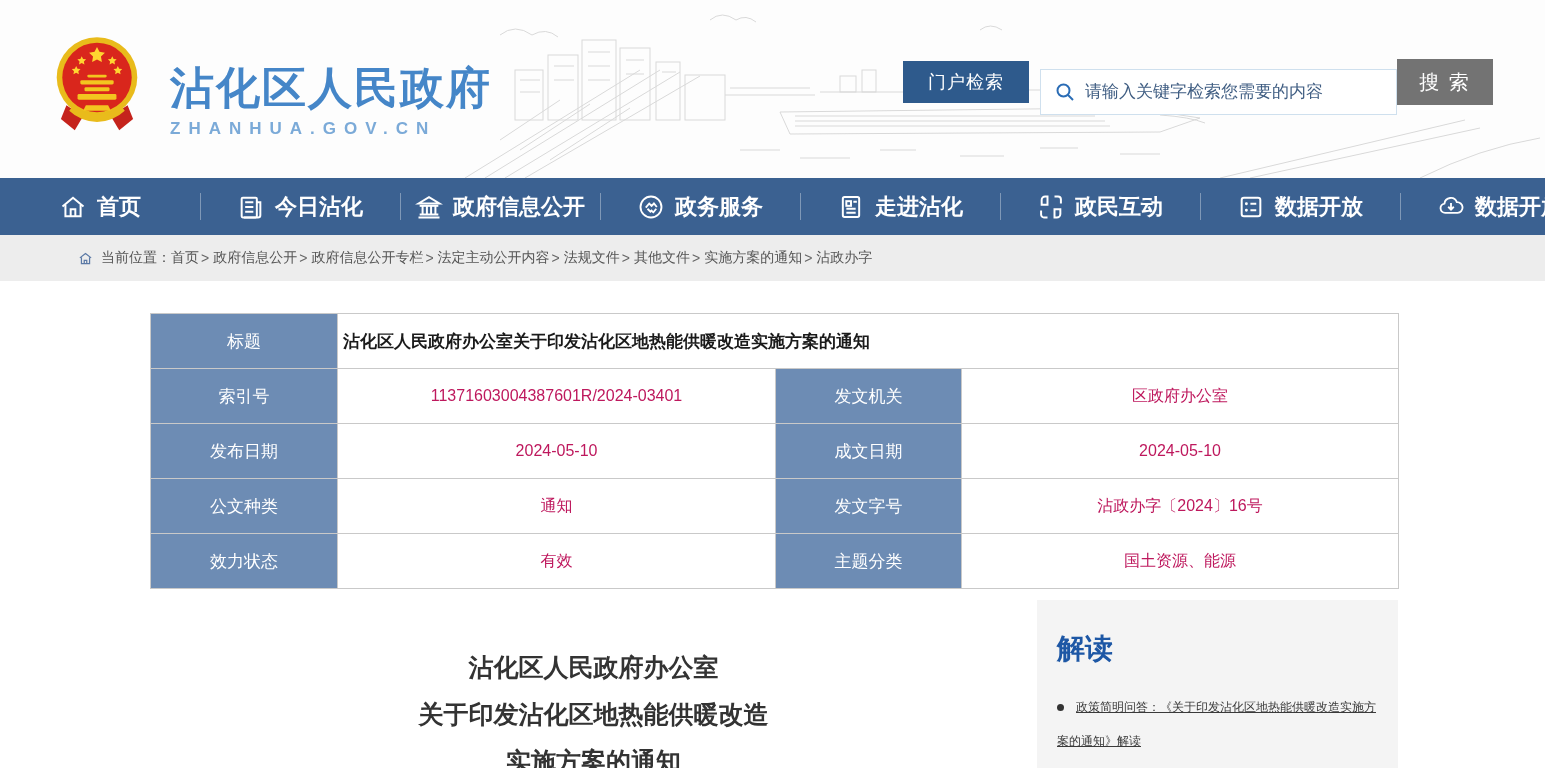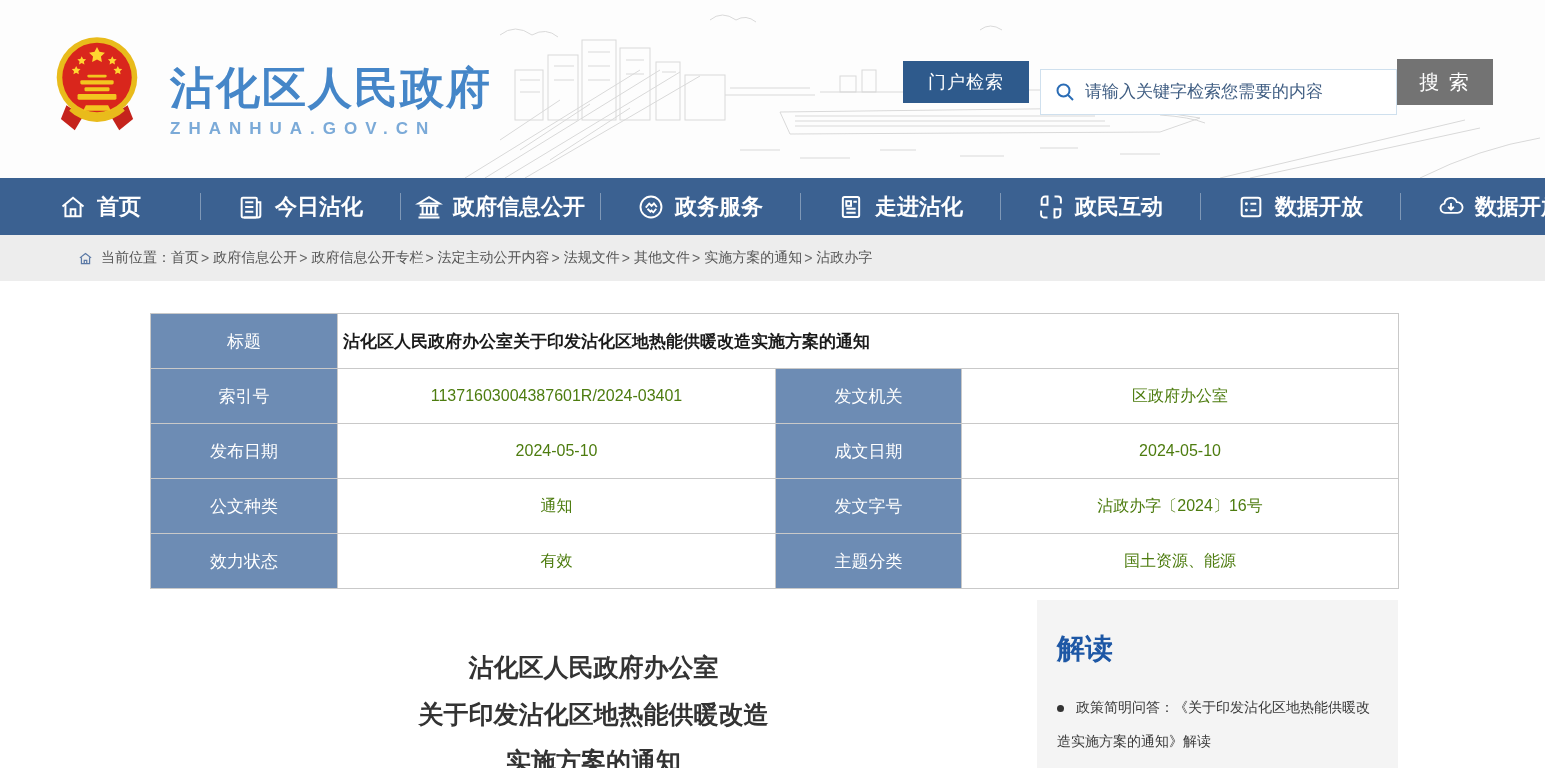--- a/index.html
+++ b/index.html
@@ -42,33 +42,33 @@
     padding-left:78px; font-size:14px; color:#555; }
   .crumb .bicon { margin-right:8px; }
   .crumb a { color:#555; text-decoration:none; cursor:pointer; }
   .crumb .sep { margin:0 4px 0 2px; color:#666; }
 
   
   .meta-table { position:absolute; left:150px; top:313px; width:1248px;
     border-collapse:collapse; table-layout:fixed;padding-left:44px; }
   .meta-table th, .meta-table td { border:1px solid #c9c9c9; height:55px; font-weight:normal; }
   .meta-table th { background:#6d8cb4; color:#fff; font-size:17px; text-align:center; }
-  .meta-table td { color:#4d7c0f; font-size:16px; text-align:center; background:#fff; }
+  .meta-table td { color:#be185d; font-size:16px; text-align:center; background:#fff; }
   .meta-table td.title-val { font-weight:bold; color:#1a1a1a; font-size:17px;
     text-align:left; padding-left:5px; }
 
   
   .lower { position:absolute; left:150px; top:600px; width:1248px; display:flex; }
   .article-col { width:887px; padding-top:44px; }
   .article-title { text-align:center; font-size:25px; font-weight:bold; color:#333;
     line-height:47px; }
   .interp-box { width:361px; background:#f4f4f4; padding:30px 22px 30px 20px; min-height:220px; }
   .interp-title { color:#1d57a5; font-size:28px; font-weight:bold; }
   .interp-list { list-style:none; margin-top:22px; }
-  .interp-list li { font-size:14px; color:#3a3a3a; line-height:34px; cursor:pointer; }
+  .interp-list li { font-size:12px; color:#3a3a3a; line-height:34px; cursor:pointer;text-decoration:underline; }
   .dot { display:inline-block; width:7px; height:7px; border-radius:50%; background:#333;
     margin-right:12px; vertical-align:middle; }
 </style>
 </head>
 <body>
 
 <div class="header">
 
   <svg class="sketch" viewBox="0 0 1085 178" fill="none" stroke="#cdcdcd" stroke-width="1">
     <path d="M40 35 q15 -12 32 0 q14 -8 26 2"></path>

